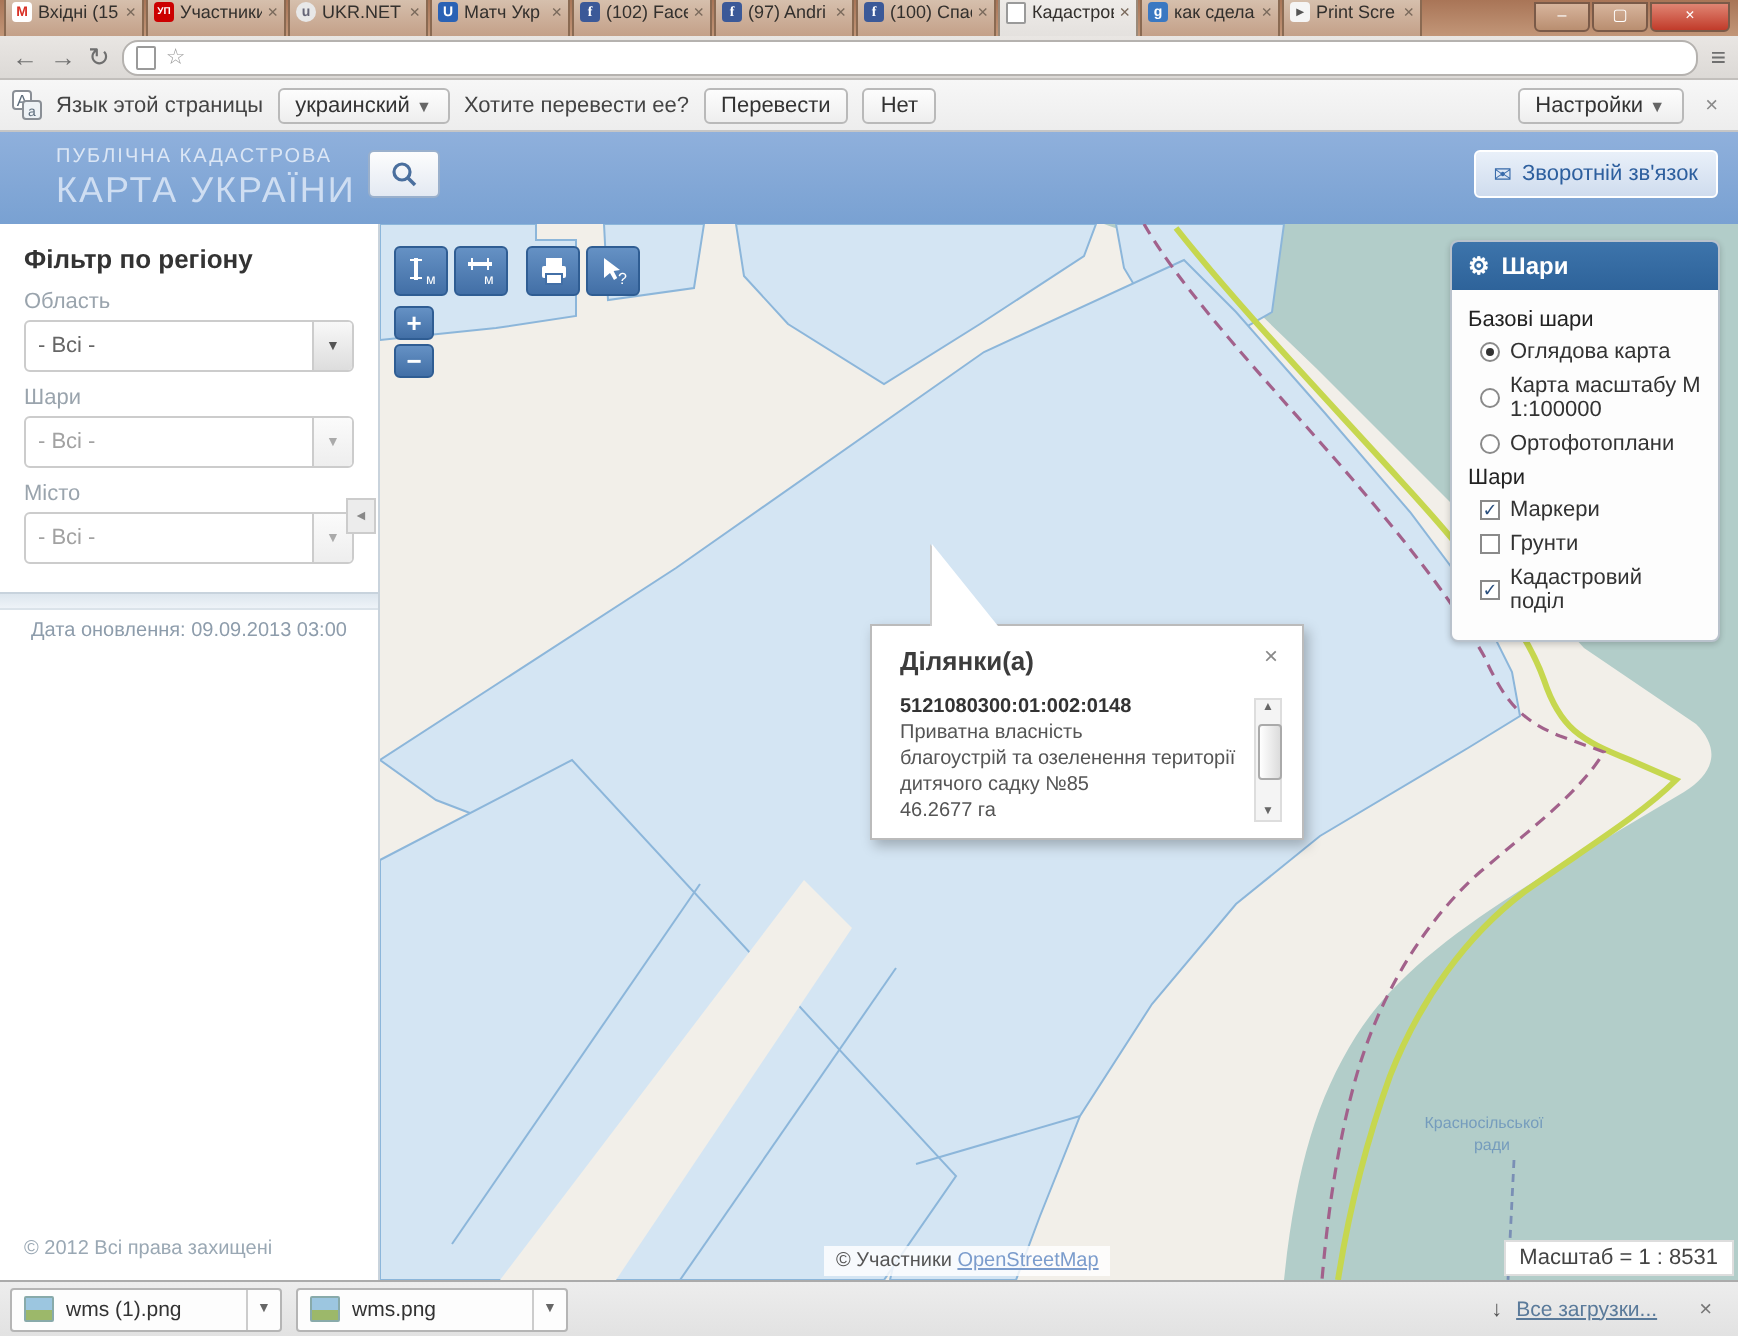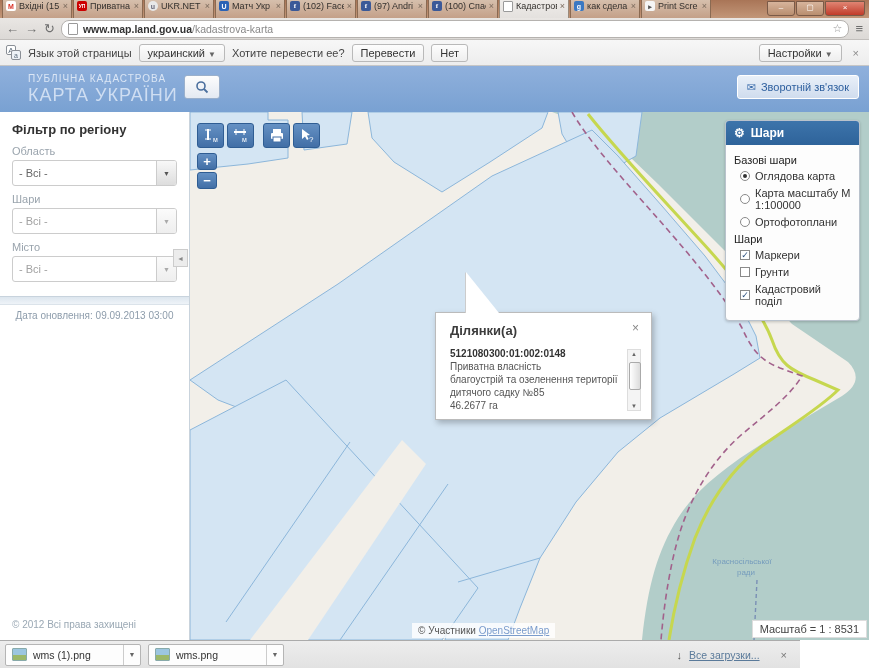--- a/index.html
+++ b/index.html
@@ -134,21 +134,21 @@
   .pscroll .up{top:1px;} .pscroll .dn{bottom:1px;}
   .pscroll .thumb{position:absolute;left:1px;top:12px;width:10px;height:26px;border:1px solid #aaa;border-radius:2px;
                   background:linear-gradient(to right,#fff,#dcdcdc);}
 
   
   .attrib{position:absolute;left:222px;bottom:2px;background:rgba(255,255,255,.8);padding:2px 6px;font-size:10px;color:#555;}
   .attrib a{color:#7b9ccc;text-decoration:underline;margin-top:24px;}
   .scalebox{position:absolute;right:2px;bottom:2px;background:#fff;border:1px solid #ddd;padding:2px 7px;font-size:11px;color:#444;}
 
   
-  .dlbar{position:absolute;left:0;bottom:0;width:800px;height:28px;background:linear-gradient(to bottom,#ededed,#e2e2e2);
+  .dlbar{position:absolute;left:0;bottom:0;width:869px;height:28px;background:linear-gradient(to bottom,#ededed,#e2e2e2);
          border-top:1px solid #ababab;display:flex;align-items:center;padding:0 5px;box-sizing:border-box;gap:7px;}
   .dlchip{width:136px;height:22px;background:#fdfdfd;border:1px solid #b5b5b5;border-radius:2px;
           display:flex;align-items:center;box-sizing:border-box;overflow:hidden;}
   .dlicon{width:13px;height:11px;margin:0 6px 0 6px;border:1px solid #8aa;border-radius:1px;flex:none;
           background:linear-gradient(to bottom,#9cc6e0 55%,#9cb86a 55%);}
   .dlname{flex:1;font-size:10.5px;color:#333;white-space:nowrap;overflow:hidden;}
   .dlcaret{width:16px;height:100%;border-left:1px solid #ccc;display:flex;align-items:center;justify-content:center;
            font-size:7px;color:#666;flex:none;}
   .dlspacer{flex:1;}
   .dlall{font-size:10.5px;color:#5a7a9a;text-decoration:underline;}
@@ -161,21 +161,21 @@
 <div class="app">
 
   <div class="tabbar">
     <div class="tab">
       <span class="fav gmail">M</span>
       <span class="tlabel">Вхідні (15</span>
       <span class="tclose">×</span>
     </div>
     <div class="tab">
       <span class="fav up">УП</span>
-      <span class="tlabel">Приватна</span>
+      <span class="tlabel">Участники</span>
       <span class="tclose">×</span>
     </div>
     <div class="tab">
       <span class="fav ukrnet">u</span>
       <span class="tlabel">UKR.NET</span>
       <span class="tclose">×</span>
     </div>
     <div class="tab">
       <span class="fav u">U</span>
       <span class="tlabel">Матч Укр</span>
@@ -217,21 +217,20 @@
       <div class="winbtn close">×</div>
     </div>
   </div>
 
   <div class="navbar">
     <span class="navbtn">←</span>
     <span class="navbtn">→</span>
     <span class="navbtn">↻</span>
     <div class="urlbox">
       <span class="docicon"></span>
-      <span class="urltext"><b>www.map.land.gov.ua</b><span class="path">/kadastrova-karta</span></span>
       <span class="star">☆</span>
     </div>
     <span class="menuicon">≡</span>
   </div>
 
   <div class="translatebar">
     <svg class="tricon" viewBox="0 0 15 15">
       <rect x="0.5" y="0.5" width="9" height="9" rx="1.5" fill="#fff" stroke="#8a8f96"></rect>
       <text x="5" y="8" font-size="8" text-anchor="middle" fill="#5a6a7a" font-family="Liberation Sans">A</text>
       <rect x="5.5" y="5.5" width="9" height="9" rx="1.5" fill="#eef2f6" stroke="#8a8f96"></rect>

